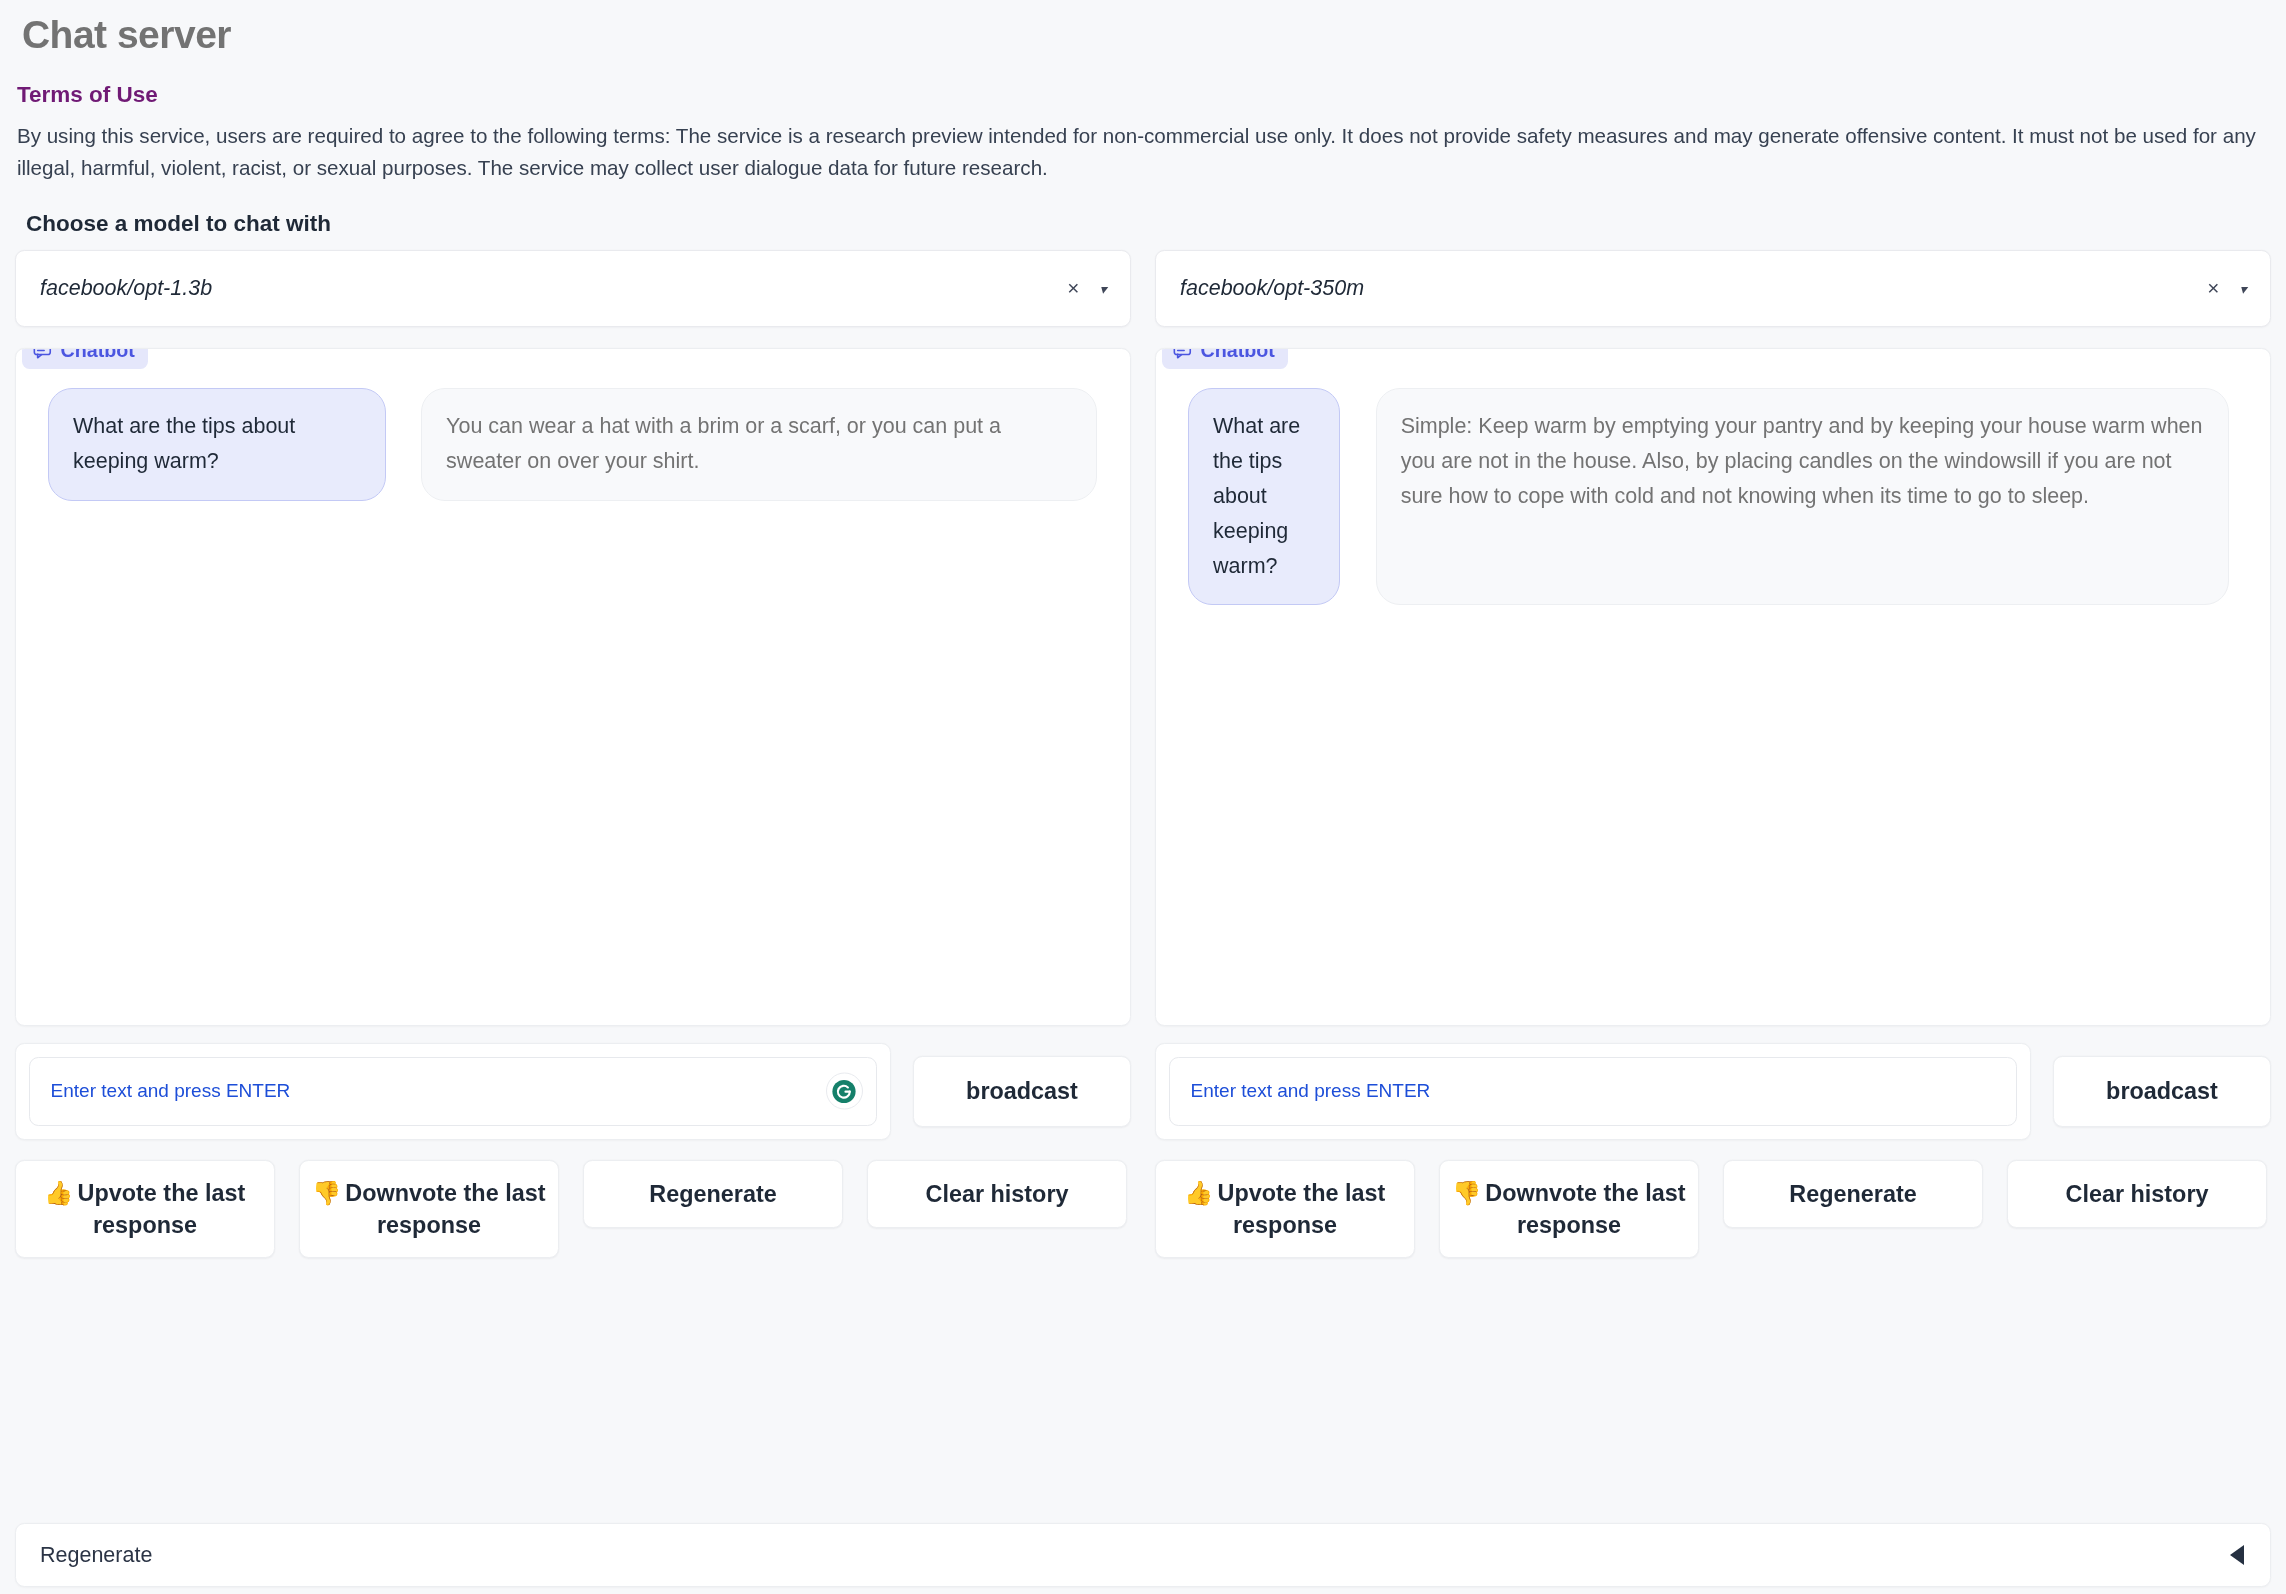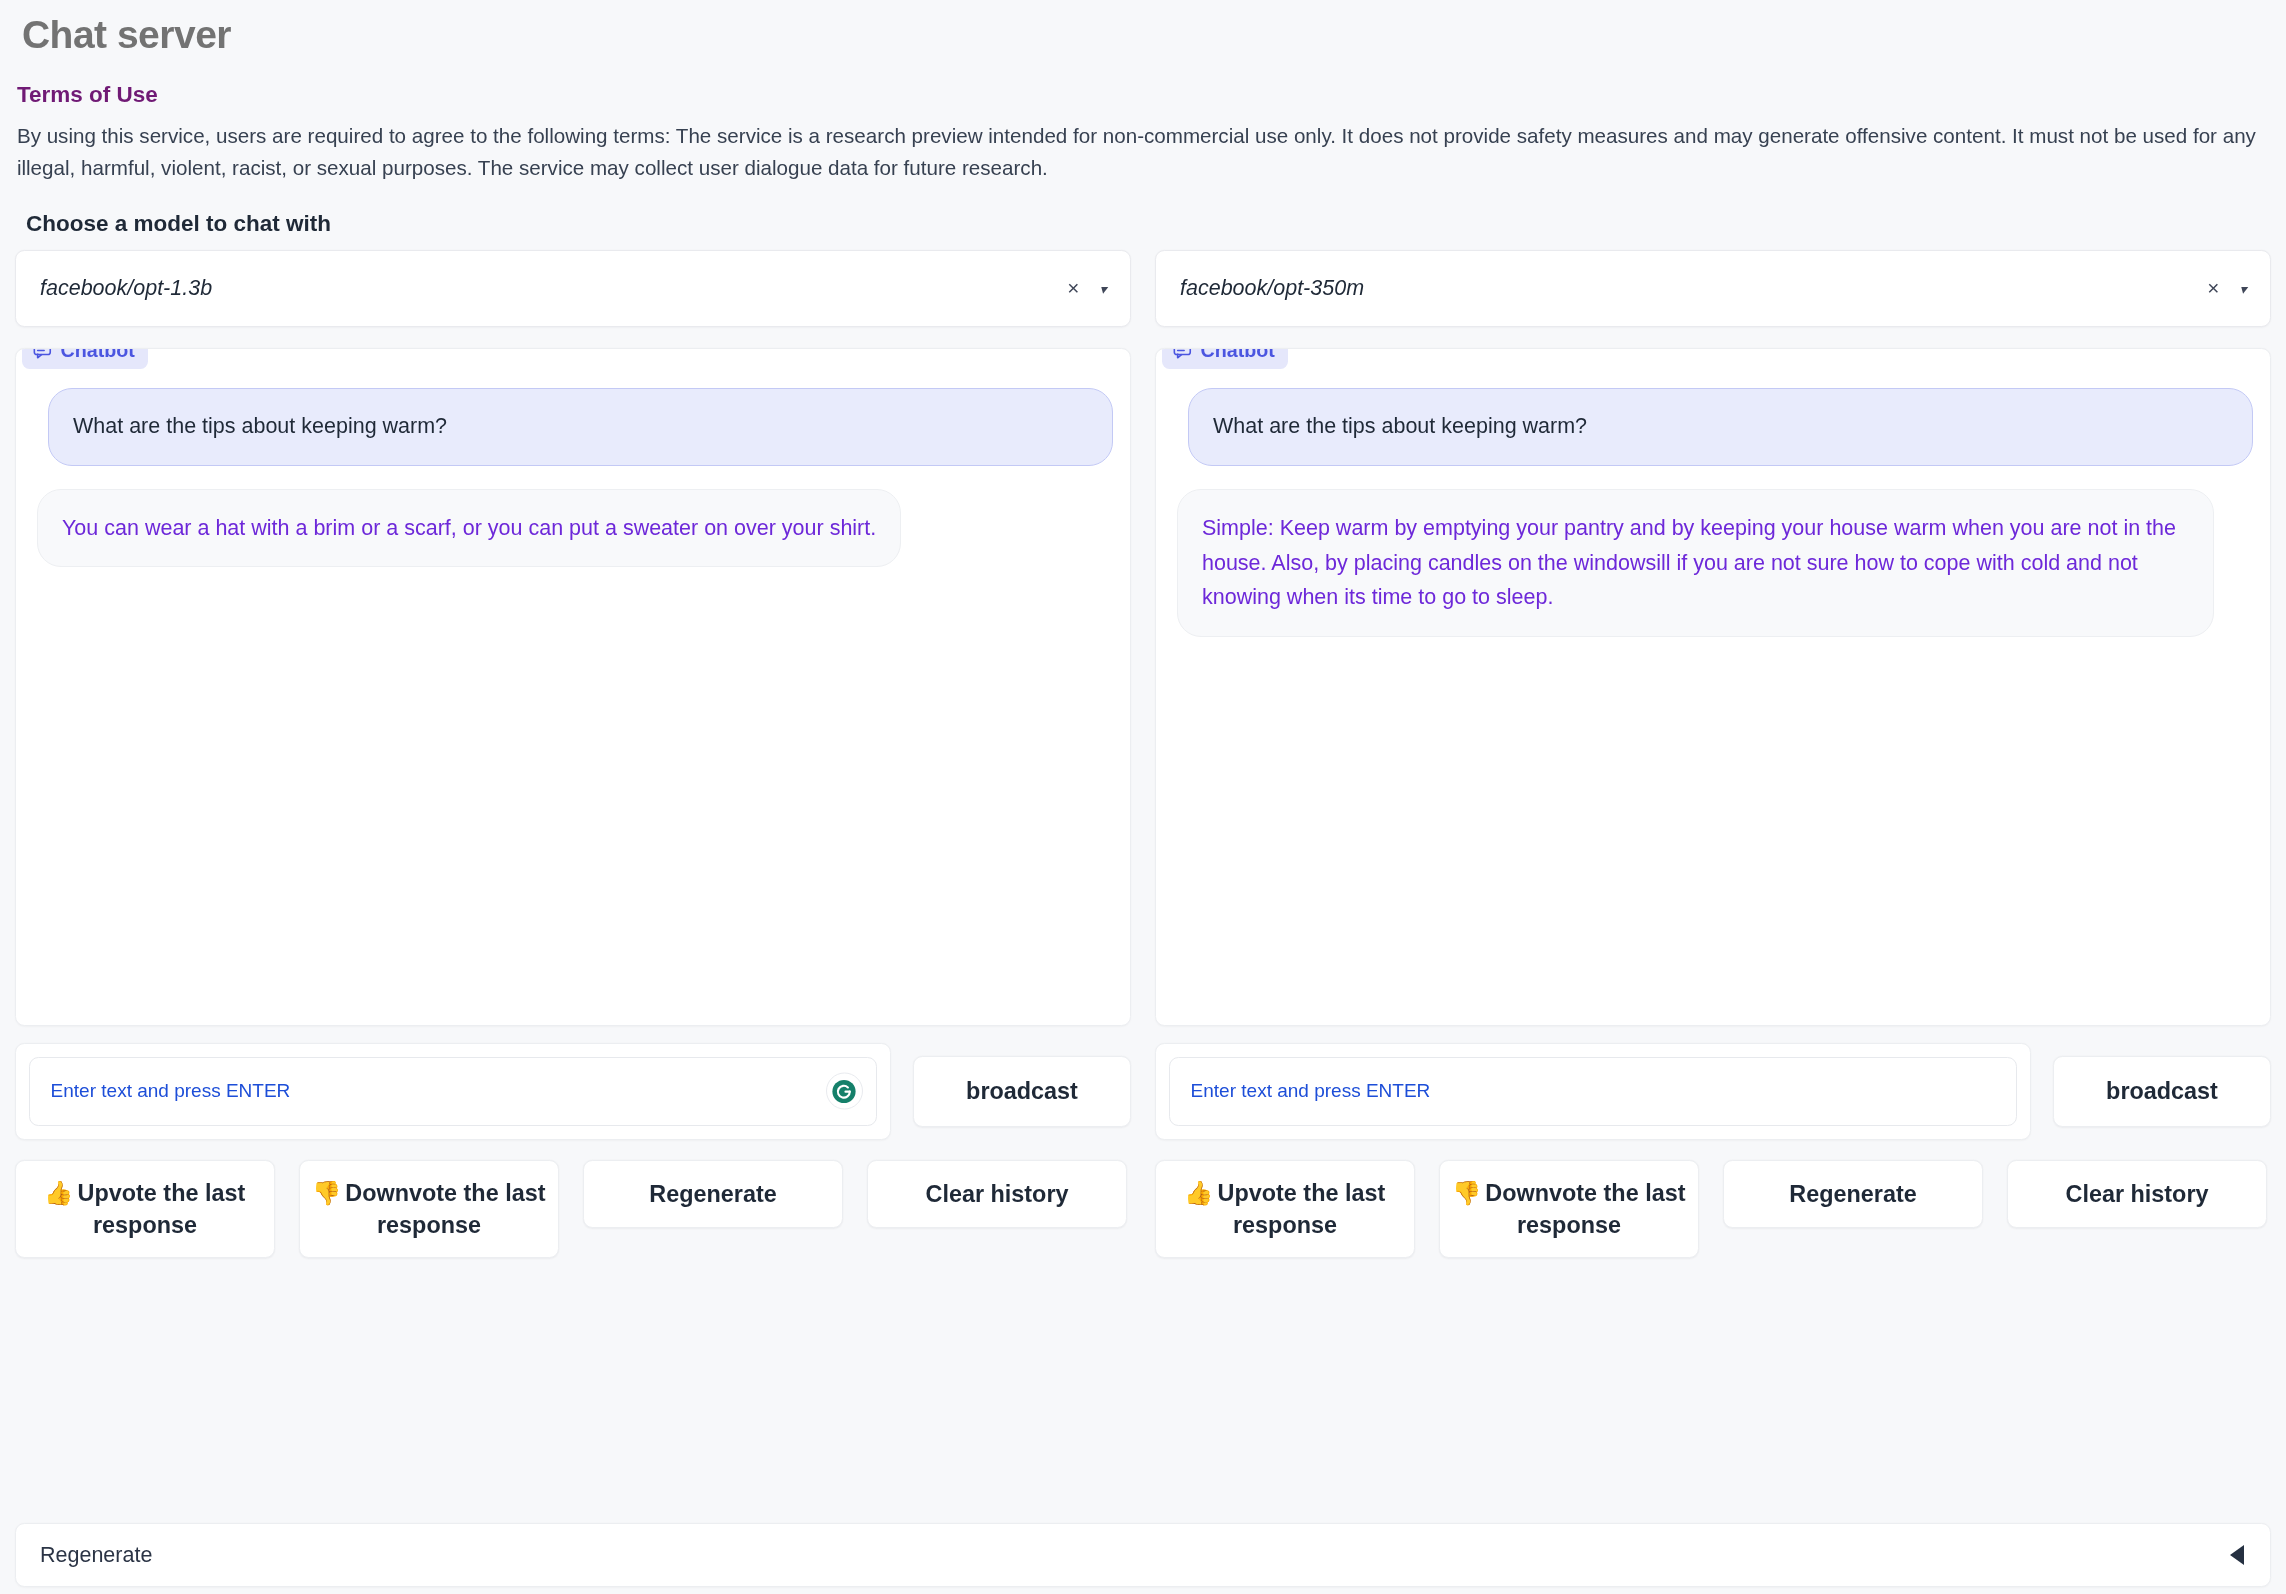--- a/index.html
+++ b/index.html
@@ -119,21 +119,21 @@
     font-size: 19.7px;
     font-weight: 700;
     position: absolute;
     top: -16px;
     left: 5.6px;
   }
   .chat-badge svg { display:block; }
   .chat-body {
     margin-top: 24px;
     display: flex;
-    flex-direction: column;
+    flex-direction: row;
     gap: 23.4px;
   }
   .bubble-row { display: flex; }
   .bubble-row.user { justify-content: flex-start; }
   .bubble {
     font-size: 21.5px;
     line-height: 1.62;
     padding: 20.6px 24px;
     border-radius: 24px;
   }
@@ -142,23 +142,23 @@
     border: 0.9px solid #c3c9f5;
     border-top-left-radius: 24px;
     border-bottom-left-radius: 24px;
     color: #1f2937;
     width: 100%;
     margin-left: 15px;
   }
   .bubble.bot {
     background: #f8f9fb;
     border: 0.9px solid #edeff2;
-    color: #6d28d9;
+    color: #737373;
     max-width: 96%;
-    margin-left: 4px;
+    margin-left: 12px;
   }
 
   
   .input-row {
     display: flex;
     align-items: flex-start;
     gap: 22.5px;
     margin-top: 17px;
   }
   .textbox-wrap {

